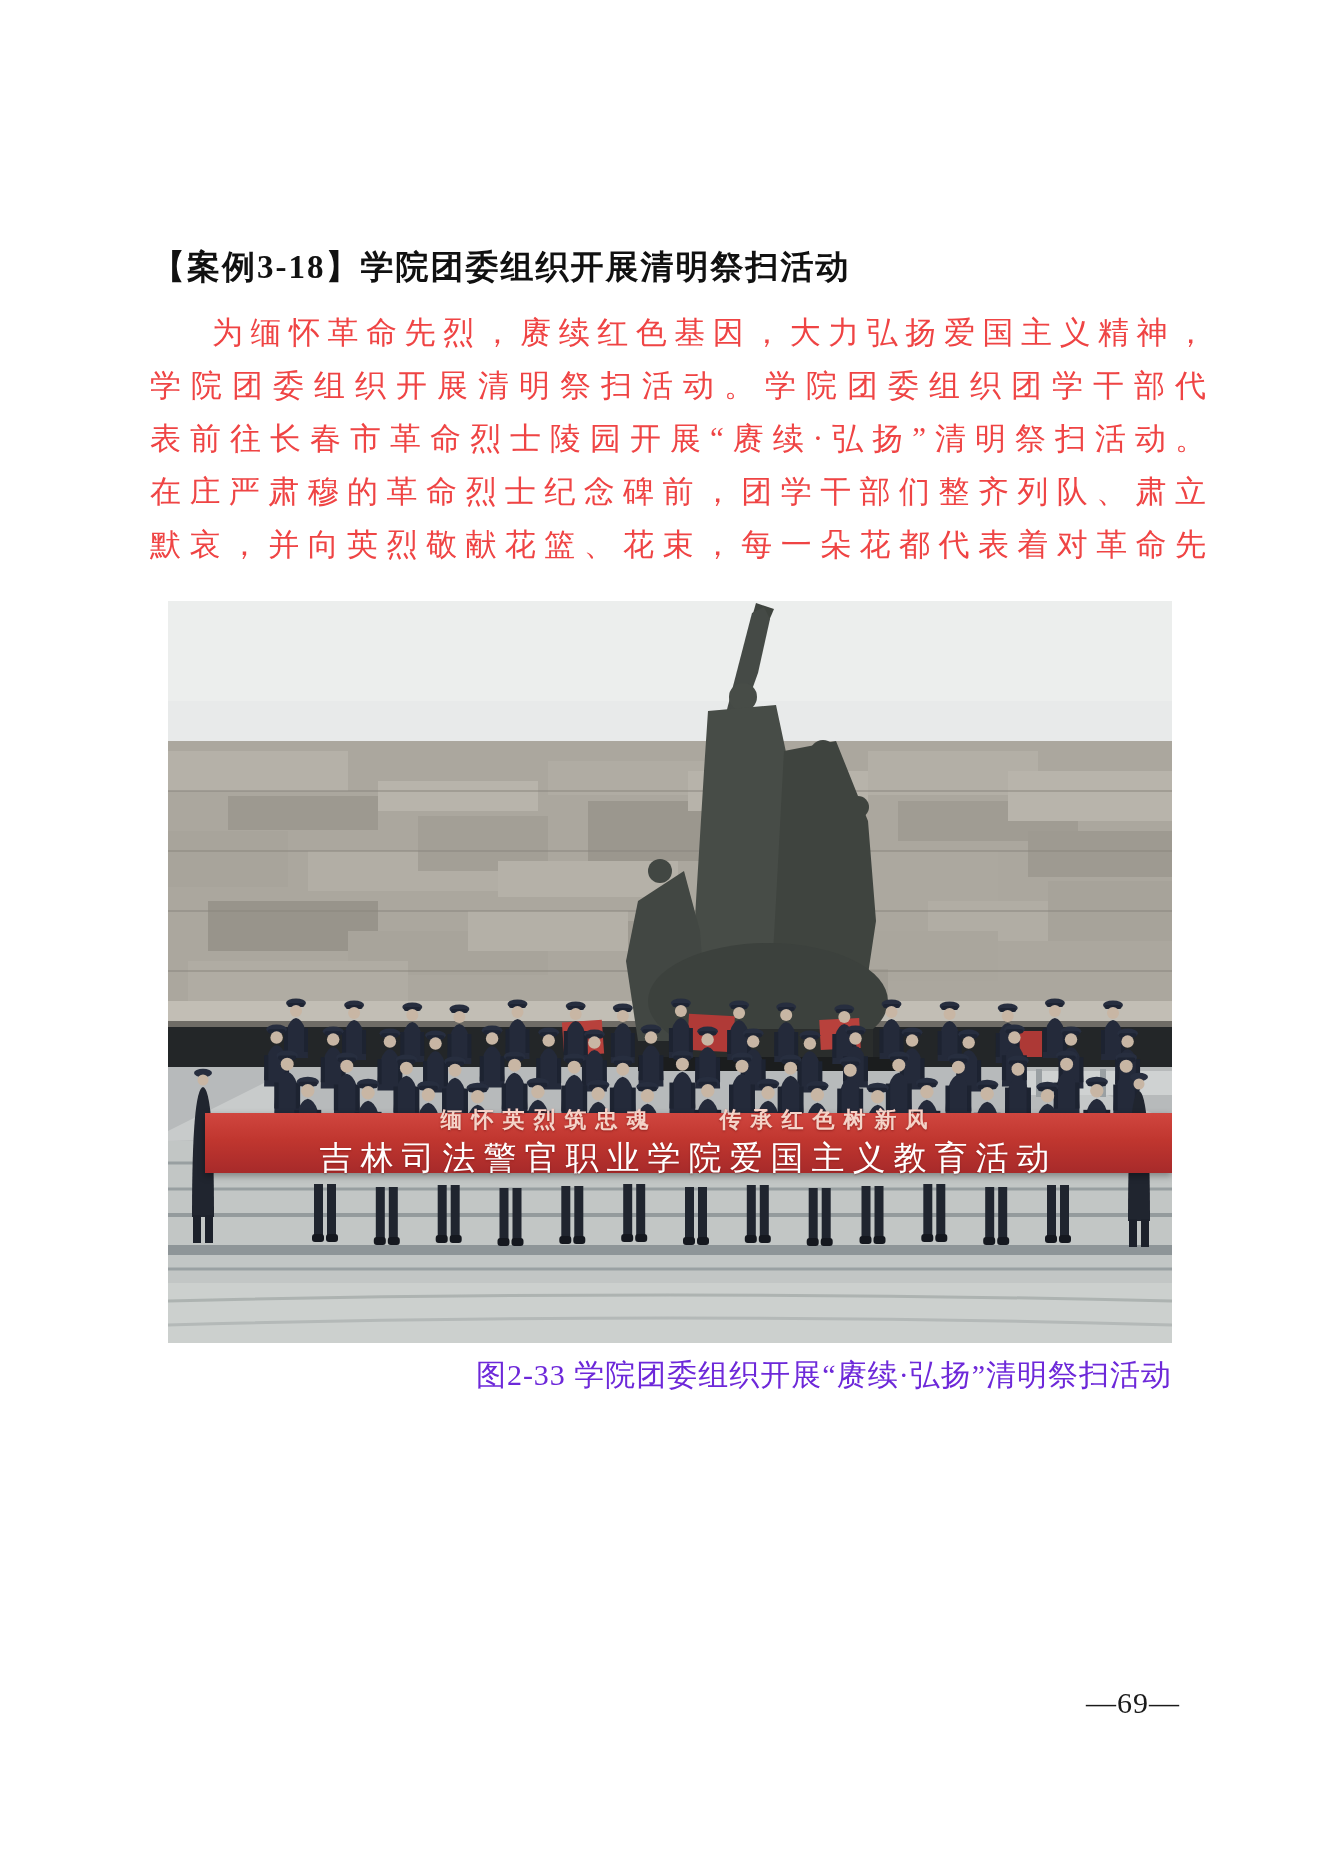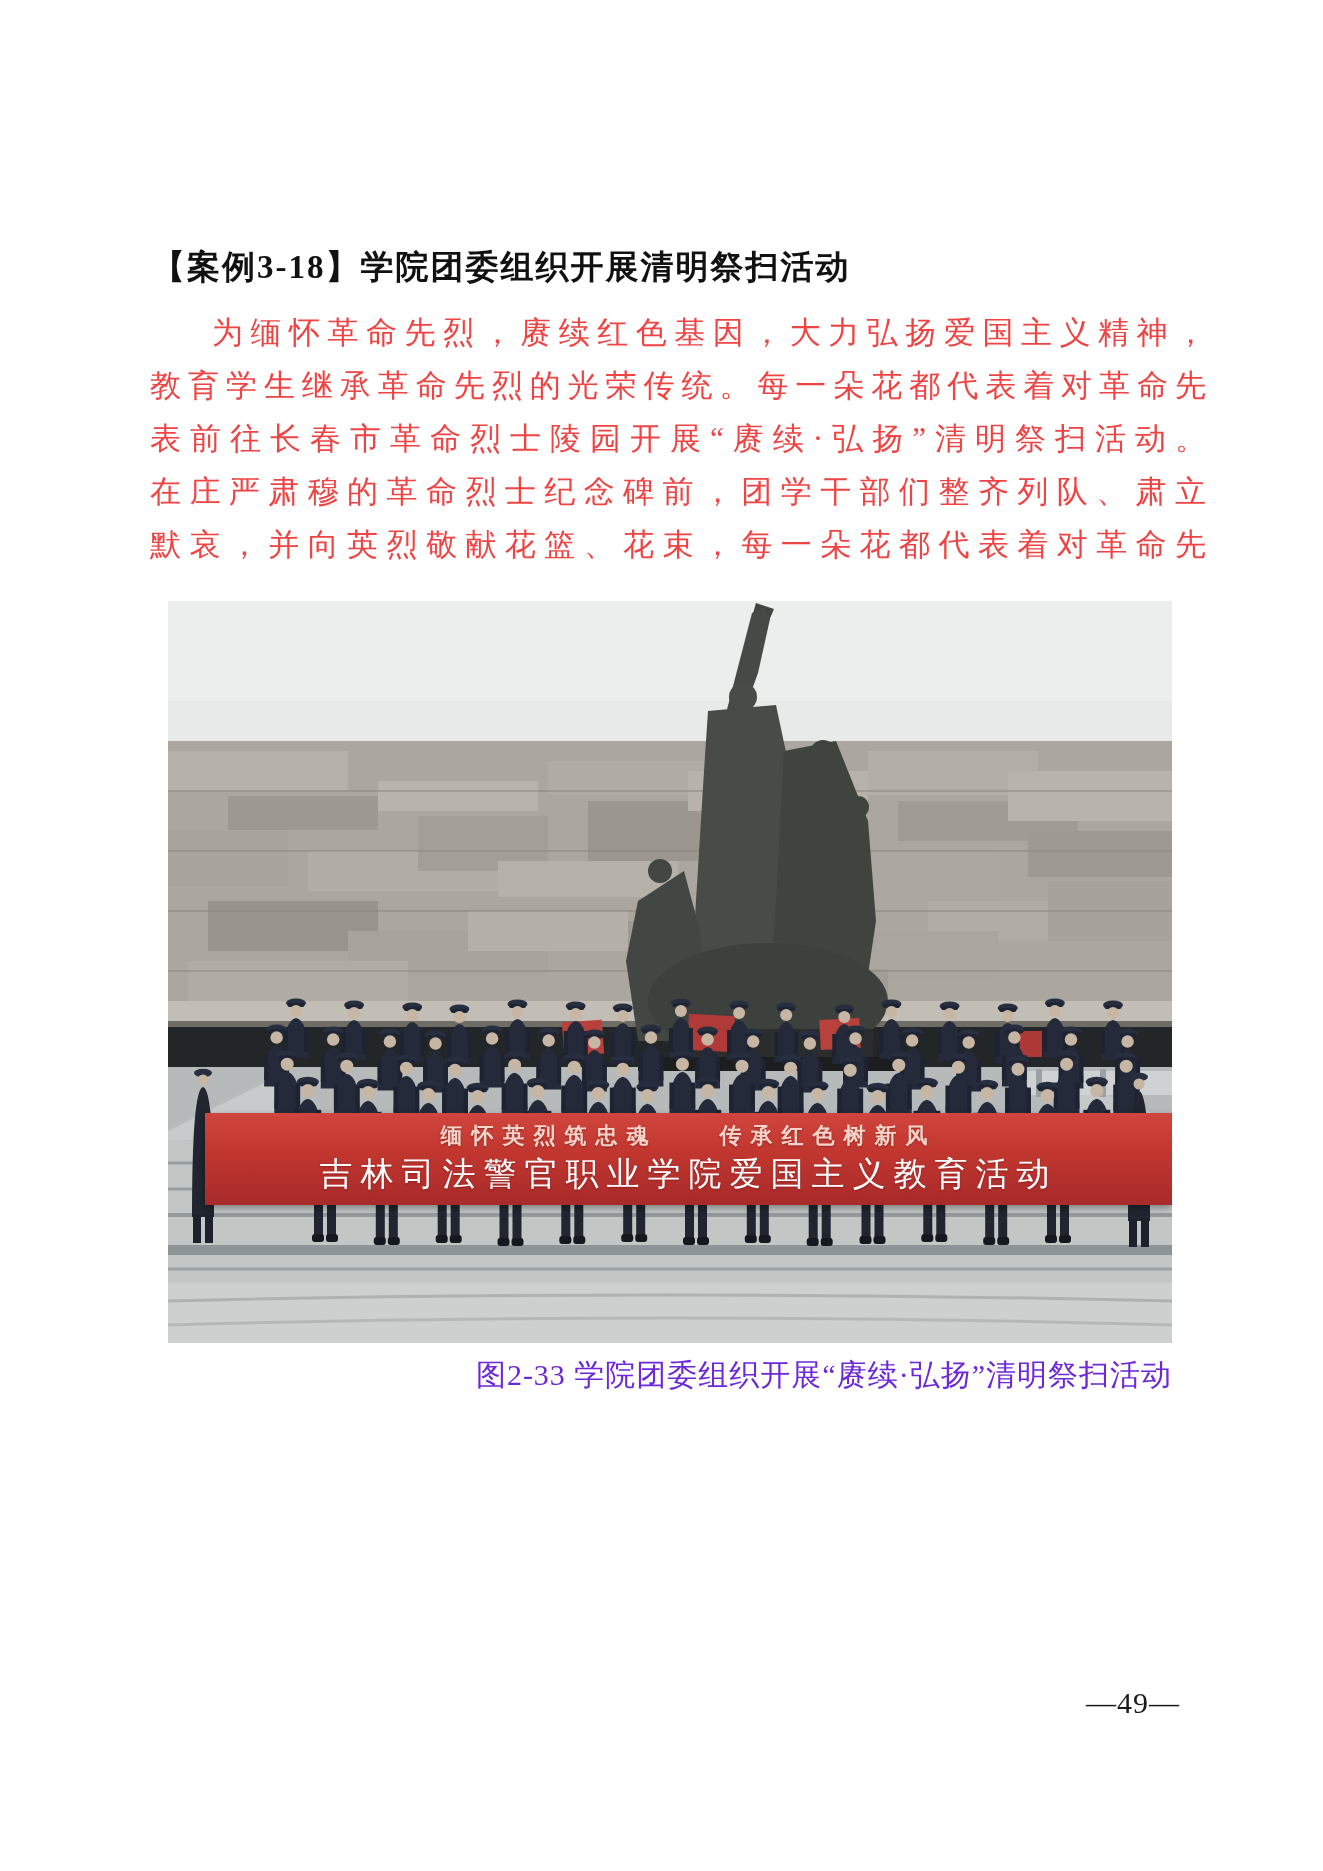--- a/index.html
+++ b/index.html
@@ -14,21 +14,21 @@
   .bodytext{font-size:31px;line-height:53px;color:#ef4444;}
   .tline{text-align:justify;text-align-last:justify;letter-spacing:1px;}
   .tline.first{text-indent:2em;}
   .tline.last{text-align-last:left;}
   figure{margin:30px 0 0 18px;padding:0;width:1004px;}
   .photo{
     position:relative;width:1004px;height:742px;overflow:hidden;background:#eceeed;
   }
   .photo svg{display:block;width:1004px;height:742px;}
   .banner{
-    position:absolute;left:37px;right:0;top:512px;height:92px;
+    position:absolute;left:37px;right:0;top:512px;height:60px;
     background:linear-gradient(180deg,#d0463f 0%,#c0362f 45%,#a72a2a 100%);
     box-shadow:0 3px 7px rgba(0,0,0,.35);
     display:flex;flex-direction:column;justify-content:center;align-items:center;gap:1px;
   }
   .banner-line1{
     color:#f4d3c8;font-size:22px;font-weight:600;letter-spacing:9px;white-space:nowrap;
     text-shadow:0 1px 2px rgba(110,15,15,.55);
   }
   .banner-line2{
     color:#ffffff;font-size:33px;font-weight:normal;letter-spacing:8px;white-space:nowrap;
@@ -44,21 +44,21 @@
 </head>
 <body>
 
 <div class="page">
   <div class="content">
 
     <h1 class="heading">【案例3-18】学院团委组织开展清明祭扫活动</h1>
 
     <div class="bodytext">
         <div class="tline first">为缅怀革命先烈，赓续红色基因，大力弘扬爱国主义精神，</div>
-        <div class="tline">教育学生继承革命先烈的光荣传统。每一朵花都代表着对革命先</div>
+        <div class="tline">学院团委组织开展清明祭扫活动。学院团委组织团学干部代</div>
         <div class="tline">表前往长春市革命烈士陵园开展“赓续·弘扬”清明祭扫活动。</div>
         <div class="tline">在庄严肃穆的革命烈士纪念碑前，团学干部们整齐列队、肃立</div>
         <div class="tline">默哀，并向英烈敬献花篮、花束，每一朵花都代表着对革命先</div>
       </div>
 
     <figure>
       <div class="photo">
         <svg viewBox="0 0 1004 742" xmlns="http://www.w3.org/2000/svg">
 
           <g>
@@ -267,14 +267,14 @@
         <div class="banner">
           <div class="banner-line1">缅怀英烈筑忠魂　　传承红色树新风</div>
           <div class="banner-line2">吉林司法警官职业学院爱国主义教育活动</div>
         </div>
       </div>
 
       <figcaption>图2-33 学院团委组织开展“赓续·弘扬”清明祭扫活动</figcaption>
     </figure>
   </div>
 
-  <div class="pagenum">—49—</div>
+  <div class="pagenum">—69—</div>
 </div>
 
 </body></html>

